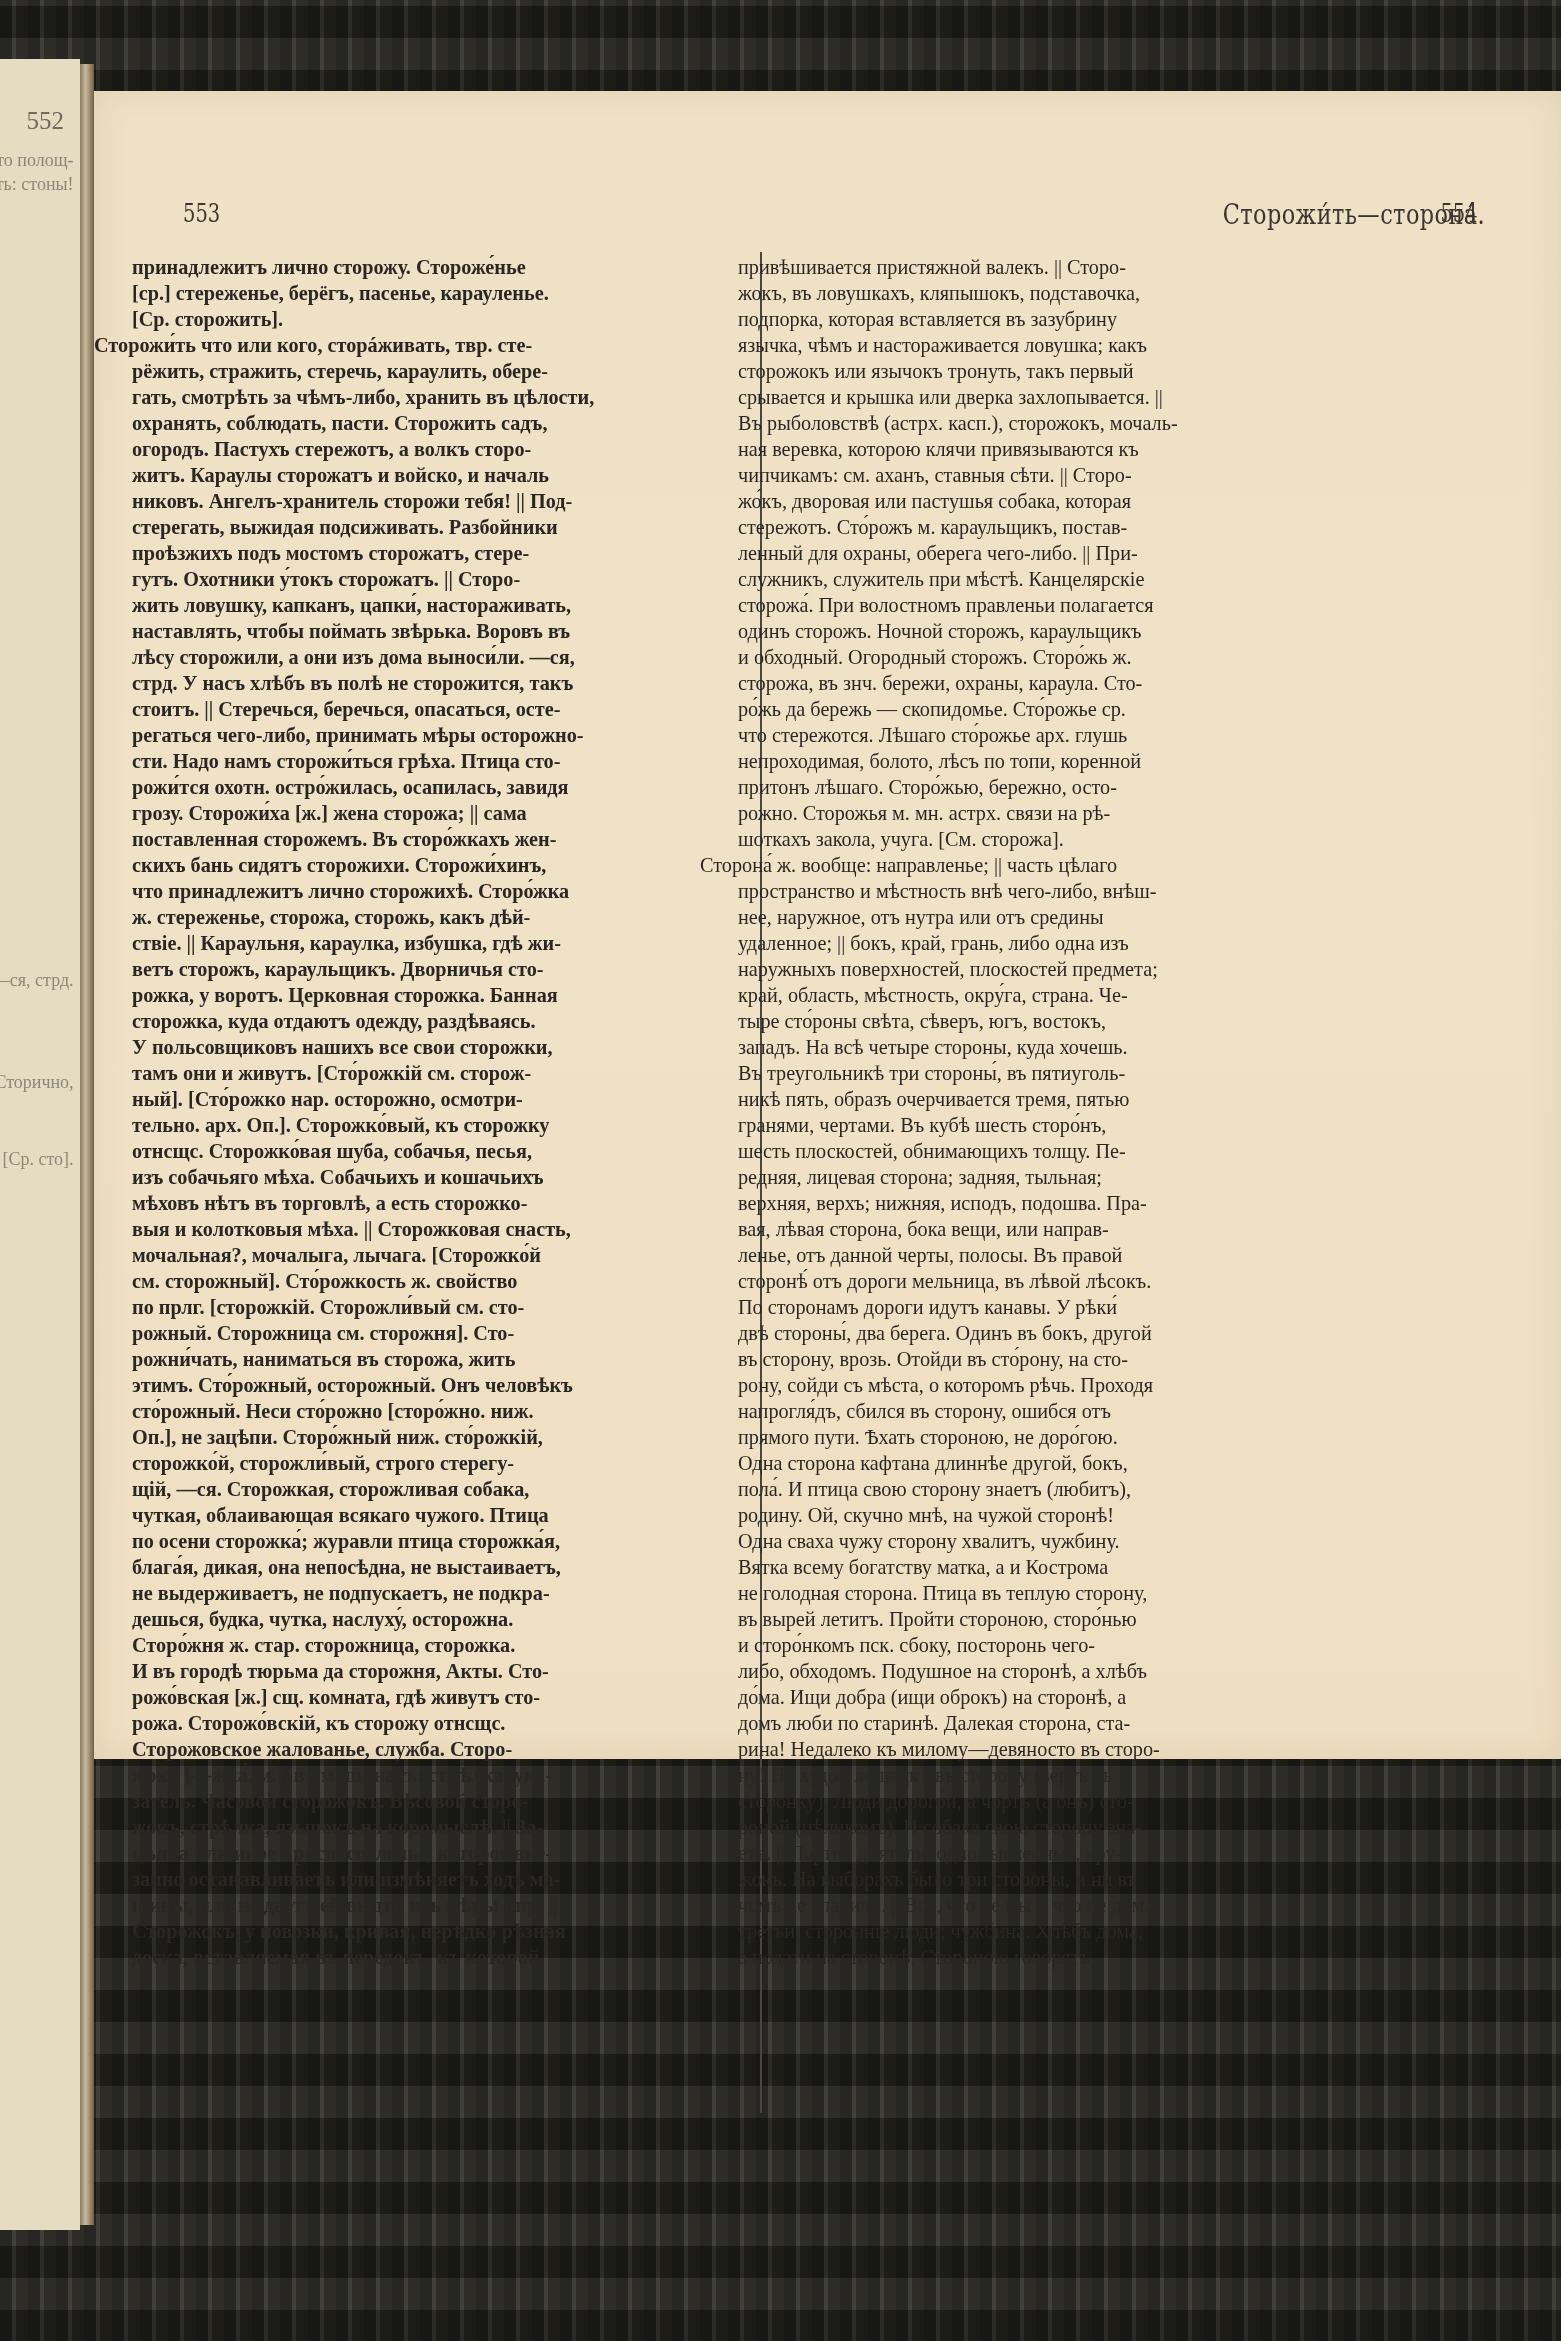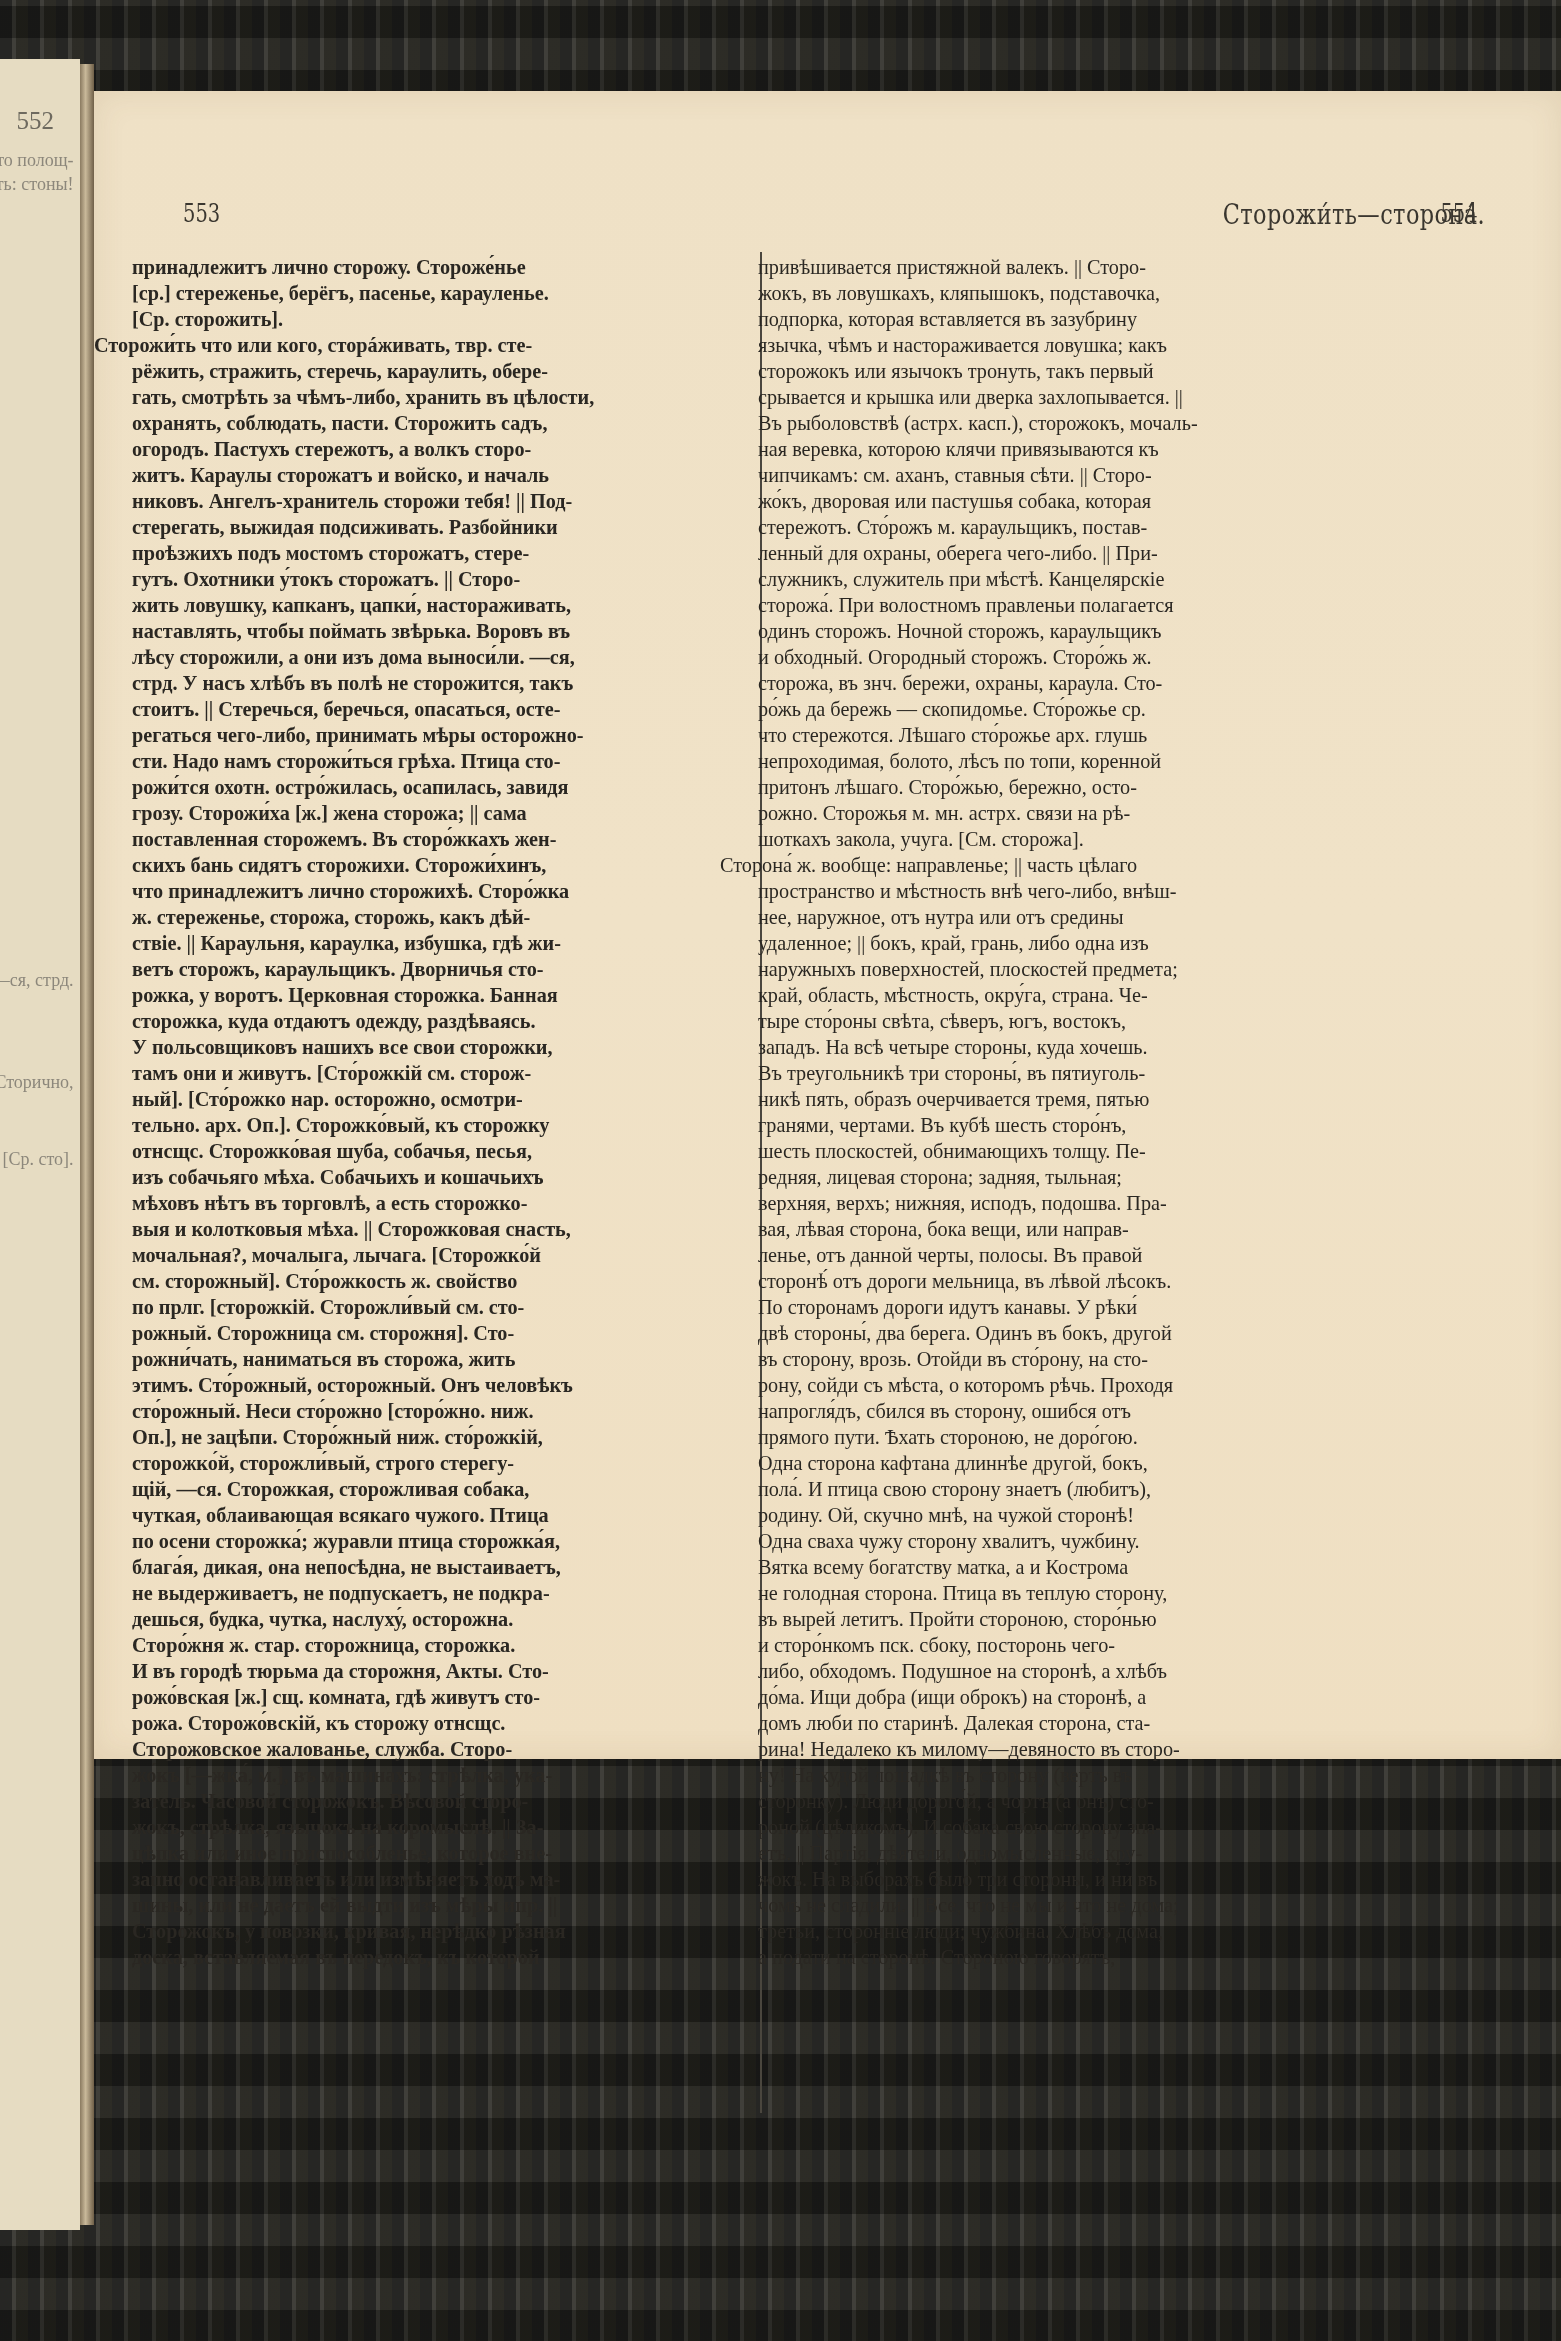--- a/index.html
+++ b/index.html
@@ -20,21 +20,21 @@
     background: repeating-linear-gradient(0deg, rgba(0,0,0,0.25) 0 32px, rgba(255,255,255,0.03) 32px 64px);
   }
   
   .left-page {
     position: absolute; left: 0; top: 59px; width: 80px; height: 2171px;
     background: #e6dcc2;
     filter: blur(0.5px);
     overflow: hidden;
   }
   .left-page .lp-num {
-    position: absolute; right: 26px; top: 48px; font-size: 25px; color: #6e6a5f; font-family: Liberation Serif, serif;
+    position: absolute; right: 16px; top: 48px; font-size: 25px; color: #6e6a5f; font-family: Liberation Serif, serif;
   }
   .left-page .lp-line {
     position: absolute; right: 6.4px; font-size: 18px; color: #8c877b; white-space: nowrap;
   }
   .gutter {
     position: absolute; left: 80px; top: 64px; width: 14px; height: 2161px;
     background: linear-gradient(90deg, #8a7a60, #c9b99a 40%, #6f5f48);
   }
   
   .page {
@@ -50,21 +50,21 @@
   .page-num-right { position: absolute; right: 40px; top: 0; font-size: 26px; transform: scaleX(0.75); transform-origin: right; }
   .page-title { position: absolute; left: 0; right: 0; top: 0; text-align: right; font-size: 28px; letter-spacing: 0.5px; }
   .page-title span { display: inline-block; transform: scaleX(0.8); }
 
   .col {
     position: absolute; top: 163px; width: 630px;
     font-size: 22px; line-height: 26px; color: #2a2722;
     text-align: justify;
   }
   .col-left { left: 38px; font-weight: bold; }
-  .col-right { left: 664px; width: 632px; }
+  .col-right { left: 644px; width: 632px; }
   .col-rule {
     position: absolute; left: 666px; top: 161px; width: 1.6px; height: 1861px;
     background: #4a463e;
   }
   .line {
     display: block; white-space: nowrap; overflow: hidden;
     transform: scaleX(0.92); transform-origin: left;
     height: 26px;
   }
   .entry-first { margin-left: -38px; }

